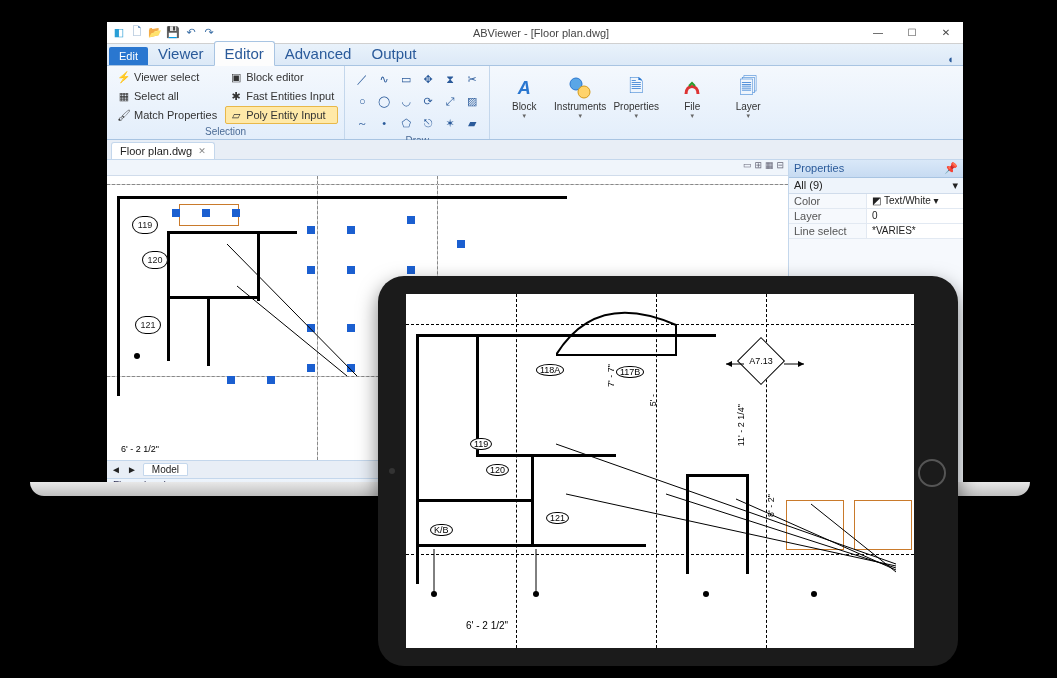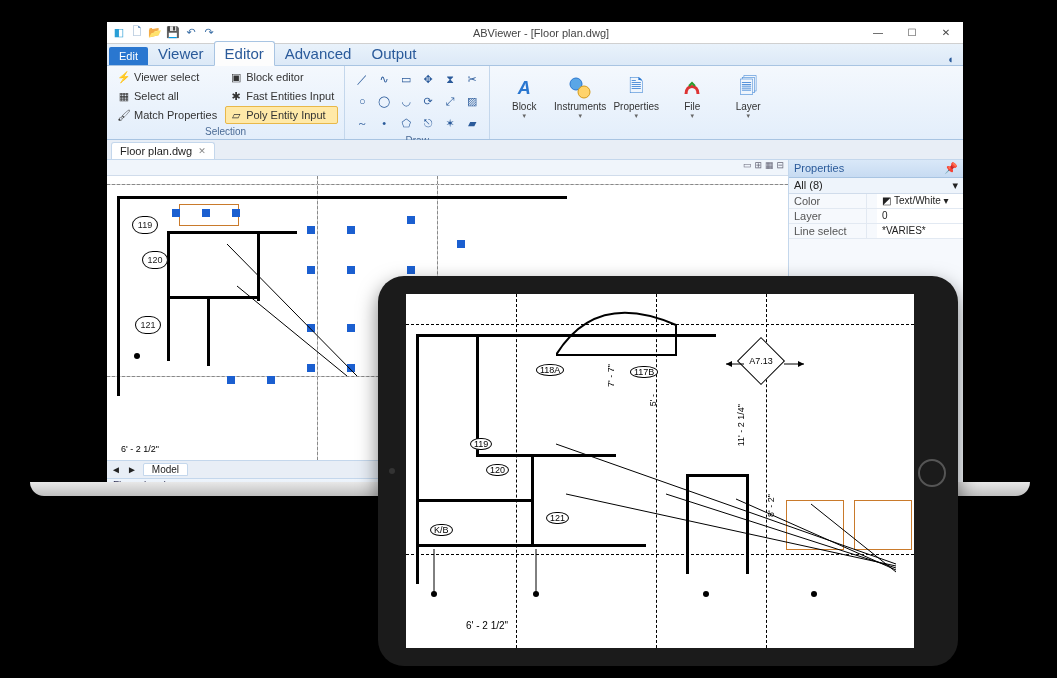--- a/index.html
+++ b/index.html
@@ -72,21 +72,21 @@
   .canvas-tools span{cursor:default;}
   .canvas{ flex:1; background:#fff; position:relative; overflow:hidden;}
   .mdlstrip{ height:18px; background:#e8eef6; border-top:1px solid #c4d7ec; display:flex; align-items:center; gap:6px; padding:0 4px; font-size:10px;}
   .mdl-tab{ background:#fff; border:1px solid #c4d7ec; padding:0 8px; border-radius:2px 2px 0 0;}
   .status{ height:17px; background:linear-gradient(#eef4fb,#dde9f6); border-top:1px solid #c4d7ec; font-size:10px; padding:1px 6px; color:#335;}
 
   
   .props{ width:175px; background:#f6f9fd; border-left:1px solid #c4d7ec; display:flex; flex-direction:column; font-size:11px;}
   .props-hd{ background:linear-gradient(#d9e8f8,#c7dbf2); padding:2px 5px; color:#2a5a9a; display:flex; justify-content:space-between; border-bottom:1px solid #a8c4e2;}
   .props-sel{ background:#eef4fb; padding:1px 5px; border-bottom:1px solid #d0dceb; display:flex; justify-content:space-between;}
-  .props-row{ display:flex; border-bottom:1px solid #e2e9f2;gap:10px;}
+  .props-row{ display:flex; border-bottom:1px solid #e2e9f2;}
   .pk{ width:78px; padding:1px 5px; color:#555; border-right:1px solid #e2e9f2;}
   .pv{ flex:1; padding:1px 5px; background:#fff; font-size:10px;}
 
   
   .sketch{position:absolute; inset:0;}
   .gridline{position:absolute; background:#cfcfcf;}
   .wall{position:absolute; background:#000;}
   .wall.th{height:3px;} .wall.tv{width:3px;}
   .grip{position:absolute;width:8px;height:8px;background:#1b5fd0;}
   .roomnum{position:absolute;width:26px;height:18px;border:1px solid #000;border-radius:50%/60%;background:#fff;display:flex;align-items:center;justify-content:center;font-size:9px;}
@@ -323,21 +323,21 @@
         </div>
         <div class="status">Floor plan.dwg</div>
       </div>
 
       <div class="props">
         <div class="props-hd">
           <span>Properties</span>
           <span>📌</span>
         </div>
         <div class="props-sel">
-          <span>All (8)</span>
+          <span>All (9)</span>
           <span>▾</span>
         </div>
         <div class="props-row">
           <div class="pk">Color</div>
           <div class="pv">◩ <span>Text/White</span> ▾</div>
         </div>
         <div class="props-row">
           <div class="pk">Layer</div>
           <div class="pv">0</div>
         </div>
@@ -375,21 +375,21 @@
       <div class="twall" style="left:280px;top:180px;width:3px;height:100px"></div>
       <div class="twall" style="left:340px;top:180px;width:3px;height:100px"></div>
       <div class="twall" style="left:380px;top:206px;width:58px;height:50px;border:1px solid #c97a2b;background:transparent"></div>
       <div class="twall" style="left:448px;top:206px;width:58px;height:50px;border:1px solid #c97a2b;background:transparent"></div>
 
       <svg style="position:absolute;left:150px;top:6px;width:130px;height:70px">
           <path d="M0 55 Q40 -10 120 25 L120 55 Z" fill="none" stroke="#000" stroke-width="2"></path>
         </svg>
 
       <div class="tnum" style="left:130px;top:70px">118A</div>
-      <div class="tnum" style="left:224px;top:72px">117B</div>
+      <div class="tnum" style="left:210px;top:72px">117B</div>
       <div class="tnum" style="left:64px;top:144px">119</div>
       <div class="tnum" style="left:80px;top:170px">120</div>
       <div class="tnum" style="left:140px;top:218px">121</div>
       <div class="tnum" style="left:24px;top:230px">K/B</div>
 
       <div class="diamond" style="left:338px;top:50px">
           <span>A7.13</span>
         </div>
       <svg style="position:absolute;left:320px;top:48px;width:80px;height:44px">
         <line x1="0" y1="22" x2="18" y2="22" stroke="#000"></line>

